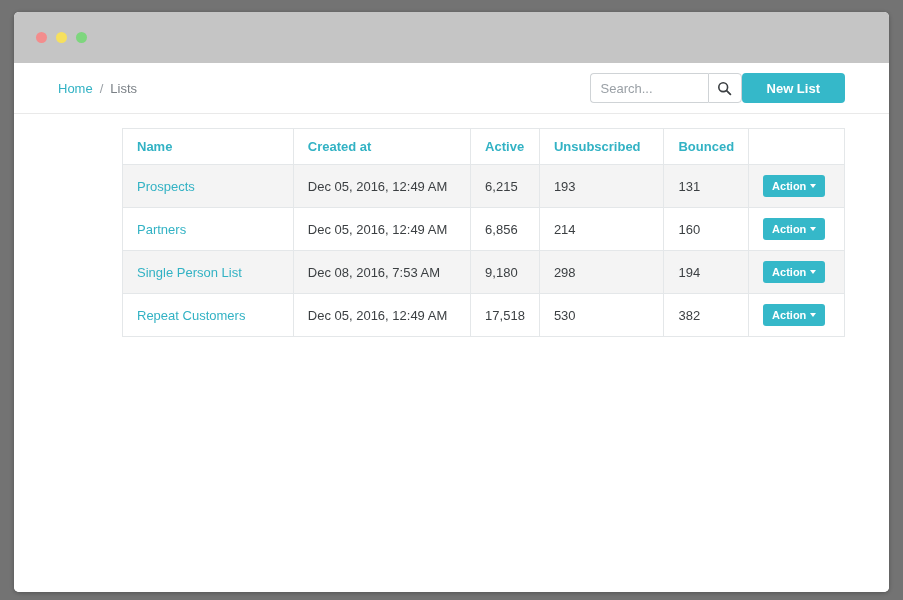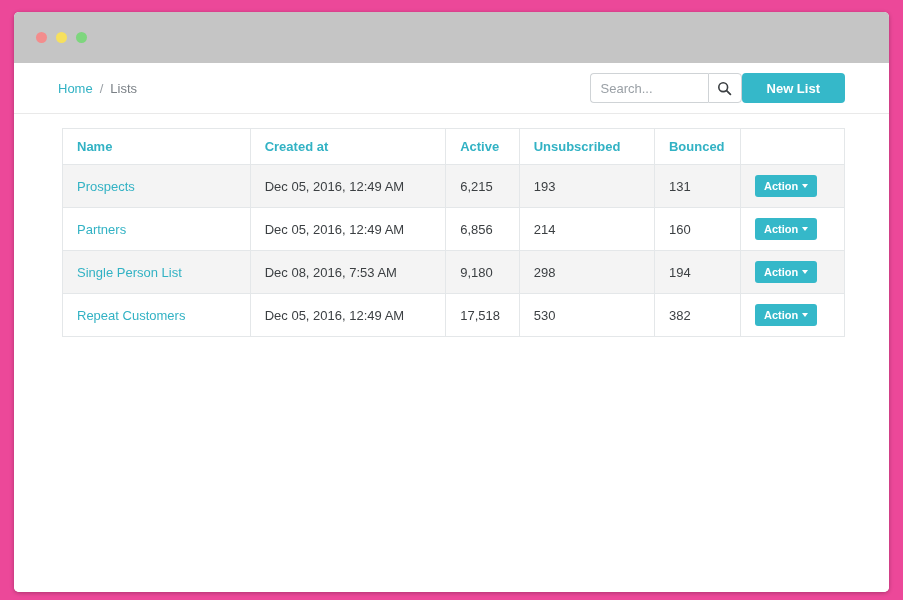--- a/index.html
+++ b/index.html
@@ -2,21 +2,21 @@
 <html><head>
 <meta charset="utf-8">
 <style>
   * { box-sizing: border-box; margin: 0; padding: 0; }
   html, body {
     width: 903px; height: 600px;
     font-family: "Liberation Sans", sans-serif;
     background: #f0f1f3;
     overflow: hidden;
   }
-  .page { position: relative; width: 903px; height: 600px; background: #ec4899; }
+  .page { position: relative; width: 903px; height: 600px; background: #737373; }
   .window {
     position: absolute; left: 14px; right: 14px; top: 12px; bottom: 8px;
     background: #ffffff; border-radius: 5px;
     box-shadow: 0 1px 4px rgba(0,0,0,0.28);
     overflow: hidden; display: flex; flex-direction: column;
   }
   .titlebar {
     height: 51px; background: #c5c5c5; flex: none;
     display: flex; align-items: center; padding-left: 22px; gap: 9px;
   }
@@ -49,21 +49,21 @@
     border-radius: 0 4px 4px 0; cursor: pointer;
     display: flex; align-items: center; justify-content: center;
   }
   .new-list {
     height: 30px; border: none; border-radius: 4px;
     background: #35b8c9; color: #fff; font-size: 13px; font-weight: 600;
     padding: 0 25px; cursor: pointer;
     font-family: "Liberation Sans", sans-serif;
   }
 
-  .table-wrap { padding: 14px 44px 0 48px; }
+  .table-wrap { padding: 14px 44px 0 64px; margin-left: 44px; }
   table {
     width: 100%; border-collapse: collapse; font-size: 13px;
     border: 1px solid #e4e7e9;
   }
   th, td {
     border: 1px solid #e4e7e9; text-align: left; vertical-align: middle;
     padding: 10px 14px; height: 36px;
   }
   thead th { color: #32b2c4; font-weight: 600; background: #fff; }
   th:nth-child(1), td:nth-child(1) { width: 24%; }

